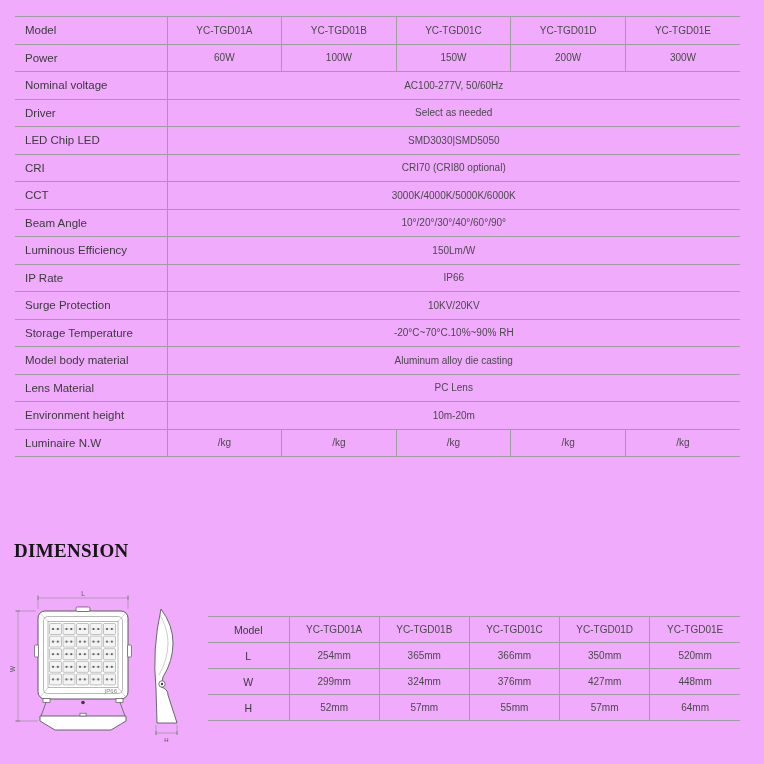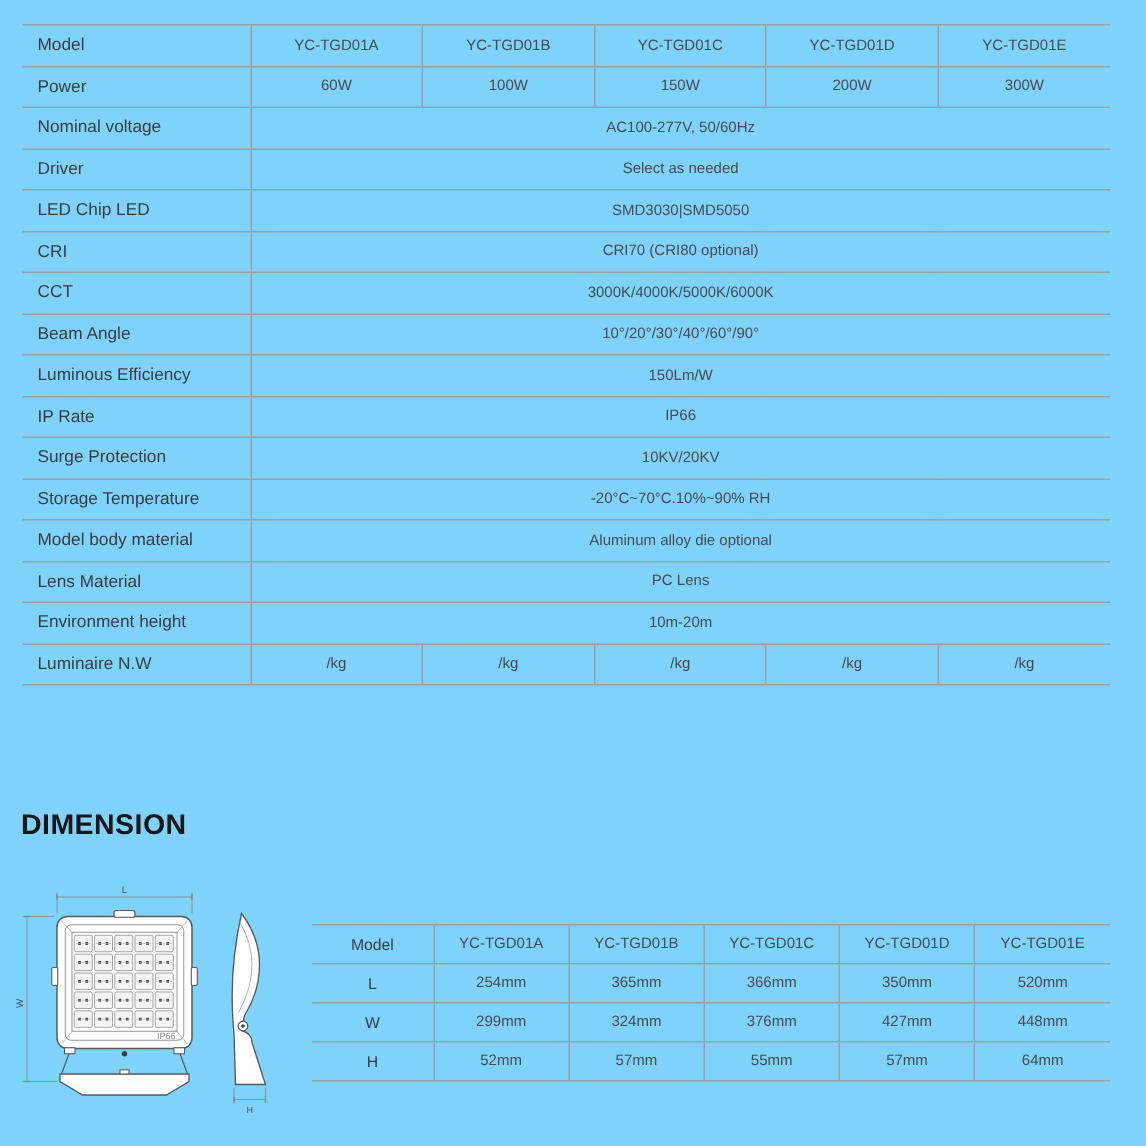--- a/index.html
+++ b/index.html
@@ -1,30 +1,30 @@
 <!DOCTYPE html>
 <html><head>
 <meta charset="utf-8">
 <style>
   html,body{margin:0;padding:0;background:#ffffff;}
-  .page{position:relative;width:764px;height:764px;background:#7dd3fc;overflow:hidden;
+  .page{position:relative;width:764px;height:764px;background:#f0abfc;overflow:hidden;
         font-family:"Liberation Sans", sans-serif;}
 
   
   .spec-wrap{position:absolute;left:15px;top:16px;width:725px;}
   table{border-collapse:collapse;table-layout:fixed;width:100%;}
   td{overflow:hidden;white-space:nowrap;}
   #spec-table tr{height:27.5px;}
   #spec-table td{border-top:1px solid #9e9e9e;border-bottom:1px solid #9e9e9e;}
   #spec-table td.label{text-align:left;padding-left:10px;font-size:11.5px;color:#3b3b3b;}
   #spec-table td.val{border-left:1px solid #9e9e9e;text-align:center;font-size:10px;color:#4a4a4a;}
 
   
   .dim-heading{position:absolute;left:14px;top:540px;font-size:19px;font-weight:bold;
-               color:#161616;letter-spacing:.3px;}
+               color:#161616;letter-spacing:.3px;font-family:Liberation Serif, serif;}
   .dim-wrap{position:absolute;left:208px;top:616px;width:532px;}
   #dim-table tr{height:26px;}
   #dim-table td{border-top:1px solid #9e9e9e;border-bottom:1px solid #9e9e9e;}
   #dim-table td.label{text-align:center;font-size:10.5px;color:#3b3b3b;}
   #dim-table td.val{border-left:1px solid #9e9e9e;text-align:center;font-size:10px;color:#4a4a4a;}
 
   .drawing{position:absolute;left:10px;top:585px;width:195px;height:175px;}
   .drawing text{font-family:"Liberation Sans", sans-serif;}
 </style>
 </head>
@@ -94,21 +94,21 @@
           <tr>
             <td class="label">Surge Protection</td>
             <td class="val" colspan="5">10KV/20KV</td>
           </tr>
           <tr>
             <td class="label">Storage Temperature</td>
             <td class="val" colspan="5">-20°C~70°C.10%~90% RH</td>
           </tr>
           <tr>
             <td class="label">Model body material</td>
-            <td class="val" colspan="5">Aluminum alloy die optional</td>
+            <td class="val" colspan="5">Aluminum alloy die casting</td>
           </tr>
           <tr>
             <td class="label">Lens Material</td>
             <td class="val" colspan="5">PC Lens</td>
           </tr>
           <tr>
             <td class="label">Environment height</td>
             <td class="val" colspan="5">10m-20m</td>
           </tr>
           <tr>

